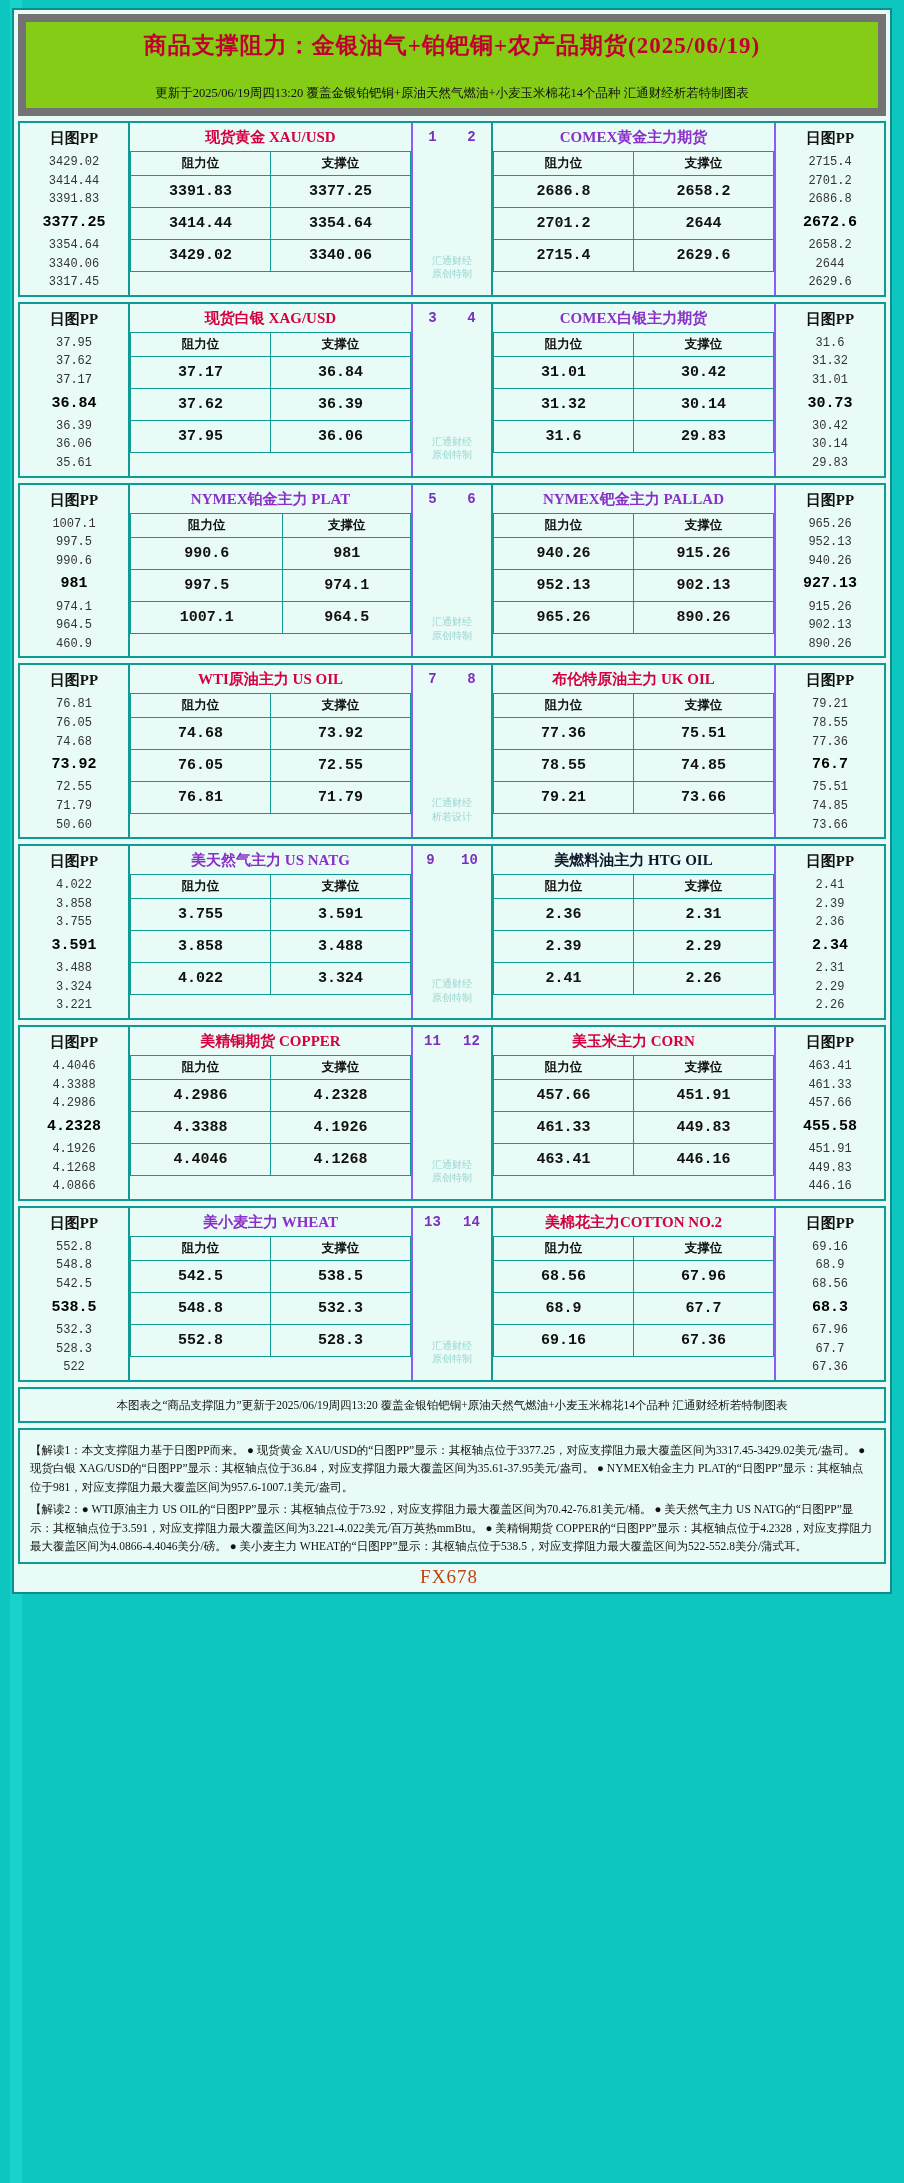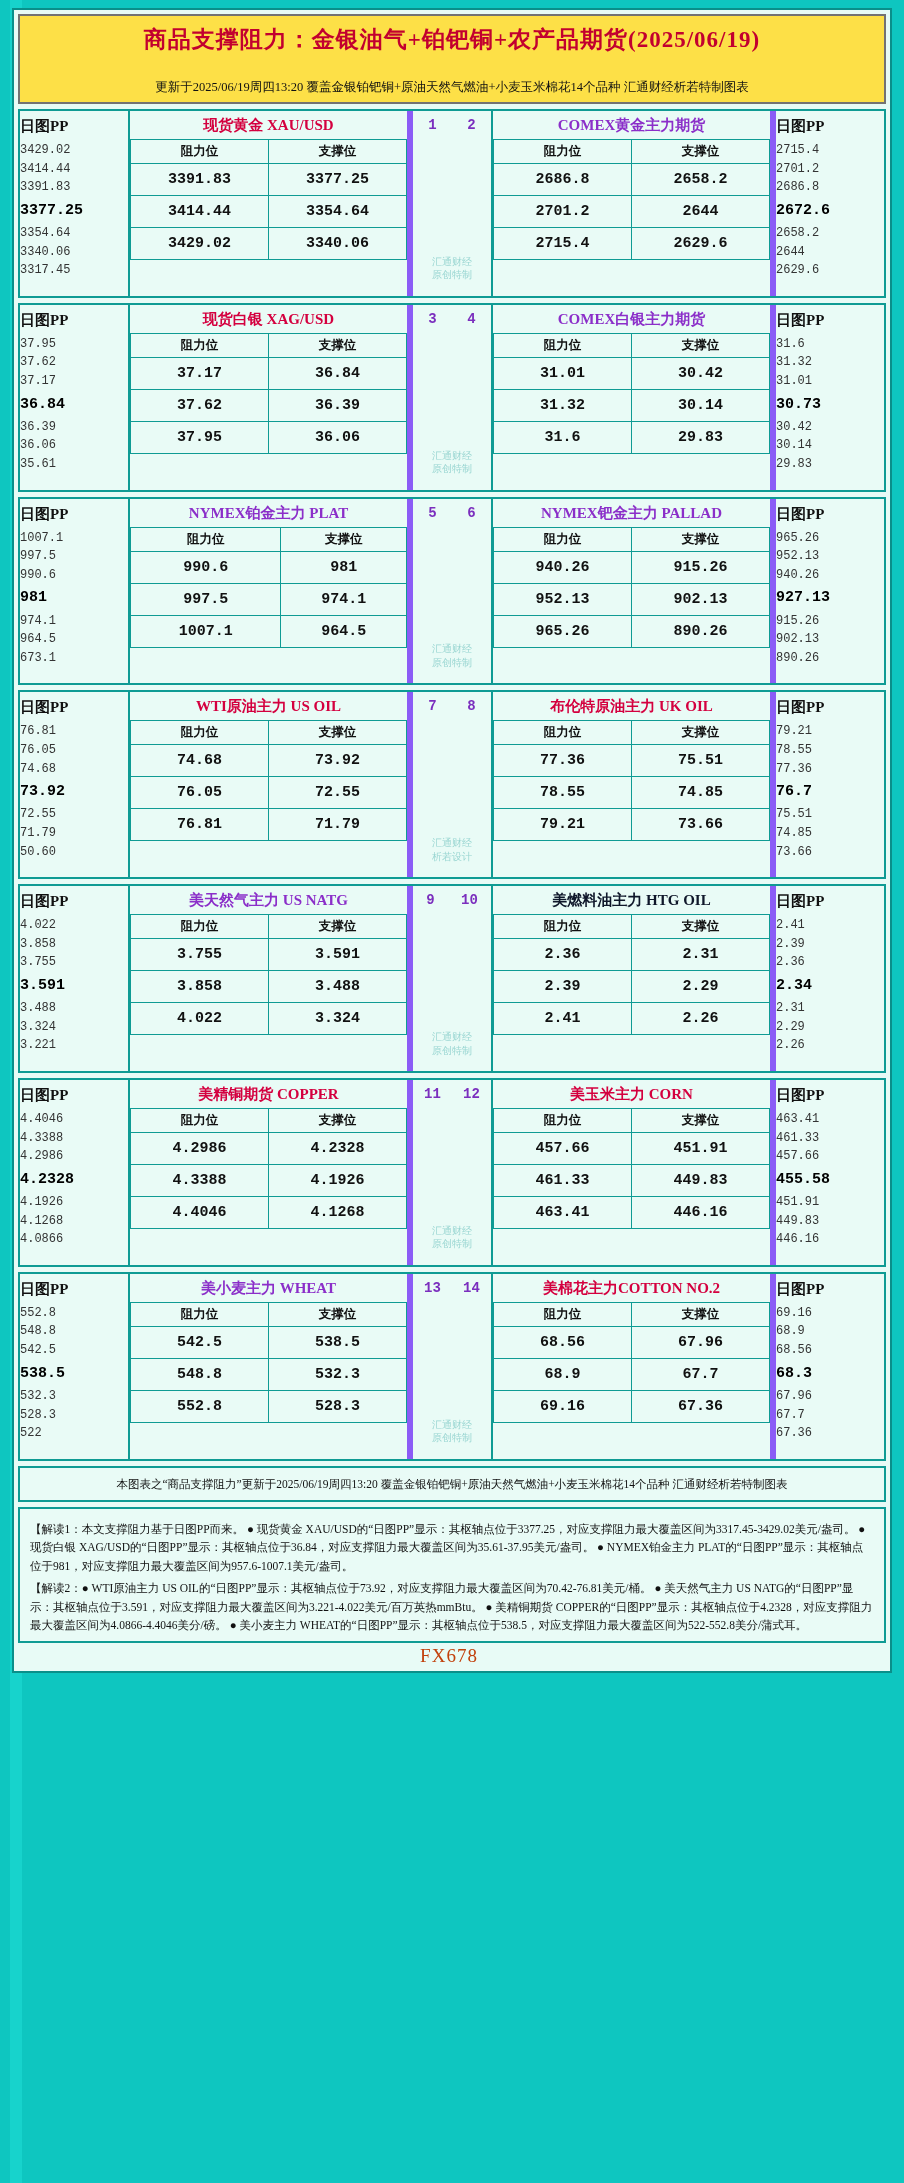--- a/index.html
+++ b/index.html
@@ -17,22 +17,22 @@
     background-color:#13cdc7;
     padding: 8px 12px 4px 12px;
   }
   .sheet {
     background: #e8fbf6;
     border: 2px solid #0a8f8a;
     padding: 4px;
   }
   
   .title-box {
-    background:#fde047;
-    border:2px solid #737373;
+    background:#84cc16;
+    border:8px solid #737373;
     text-align:center;
     padding:8px 4px 6px 4px;
   }
   .title {
     color:#c2002f;
     font-family:"Liberation Serif", serif;
     font-weight:bold;
     font-size:23px;
     letter-spacing:1px;
   }
@@ -45,21 +45,22 @@
   
   .block {
     margin-top:5px;
     border:2px solid #0f9b94;
     background:#e9fbf6;
     display:flex;
     position:relative;
   }
   .side {
     width:108px;
-    padding:2px 0 16px 0;
+    padding:2px 0 3px 0;
+    text-align:center;
   }
   .side .pp-label {
     font-weight:bold;
     font-size:15px;
     font-family:"Liberation Serif", serif;
     padding:4px 0 5px 0;
   }
   .side .lvl {
     font-size:12px;
     color:#333;
@@ -68,21 +69,21 @@
   }
   .side .lvl.pivot {
     font-weight:bold;
     font-size:15px;
     color:#000;
     padding:2px 0;
   }
   .core {
     flex:1;
     border-left:2px solid #0f9b94;
-    border-right:6px solid #8b5cf6;
+    border-right:2px solid #8b5cf6;
     padding:0;
   }
   .core-title {
     text-align:center;
     font-weight:bold;
     font-size:15px;
     padding:5px 0 4px 0;
     font-family:"Liberation Serif", serif;
   }
   .tbl {
@@ -319,21 +320,21 @@
         </div>
         <div class="block">
           <div class="side">
             <div class="pp-label">日图PP</div>
             <div class="lvl">1007.1</div>
             <div class="lvl">997.5</div>
             <div class="lvl">990.6</div>
             <div class="lvl pivot">981</div>
             <div class="lvl">974.1</div>
             <div class="lvl">964.5</div>
-            <div class="lvl">673.1</div>
+            <div class="lvl">460.9</div>
           </div>
           <div class="core">
             <div class="core-title" style="color:#8b2fc9">NYMEX铂金主力 PLAT</div>
             <table class="tbl">
               <tbody>
                 <tr>
                   <th>阻力位</th>
                   <th>支撑位</th>
                 </tr>
                 <tr>

